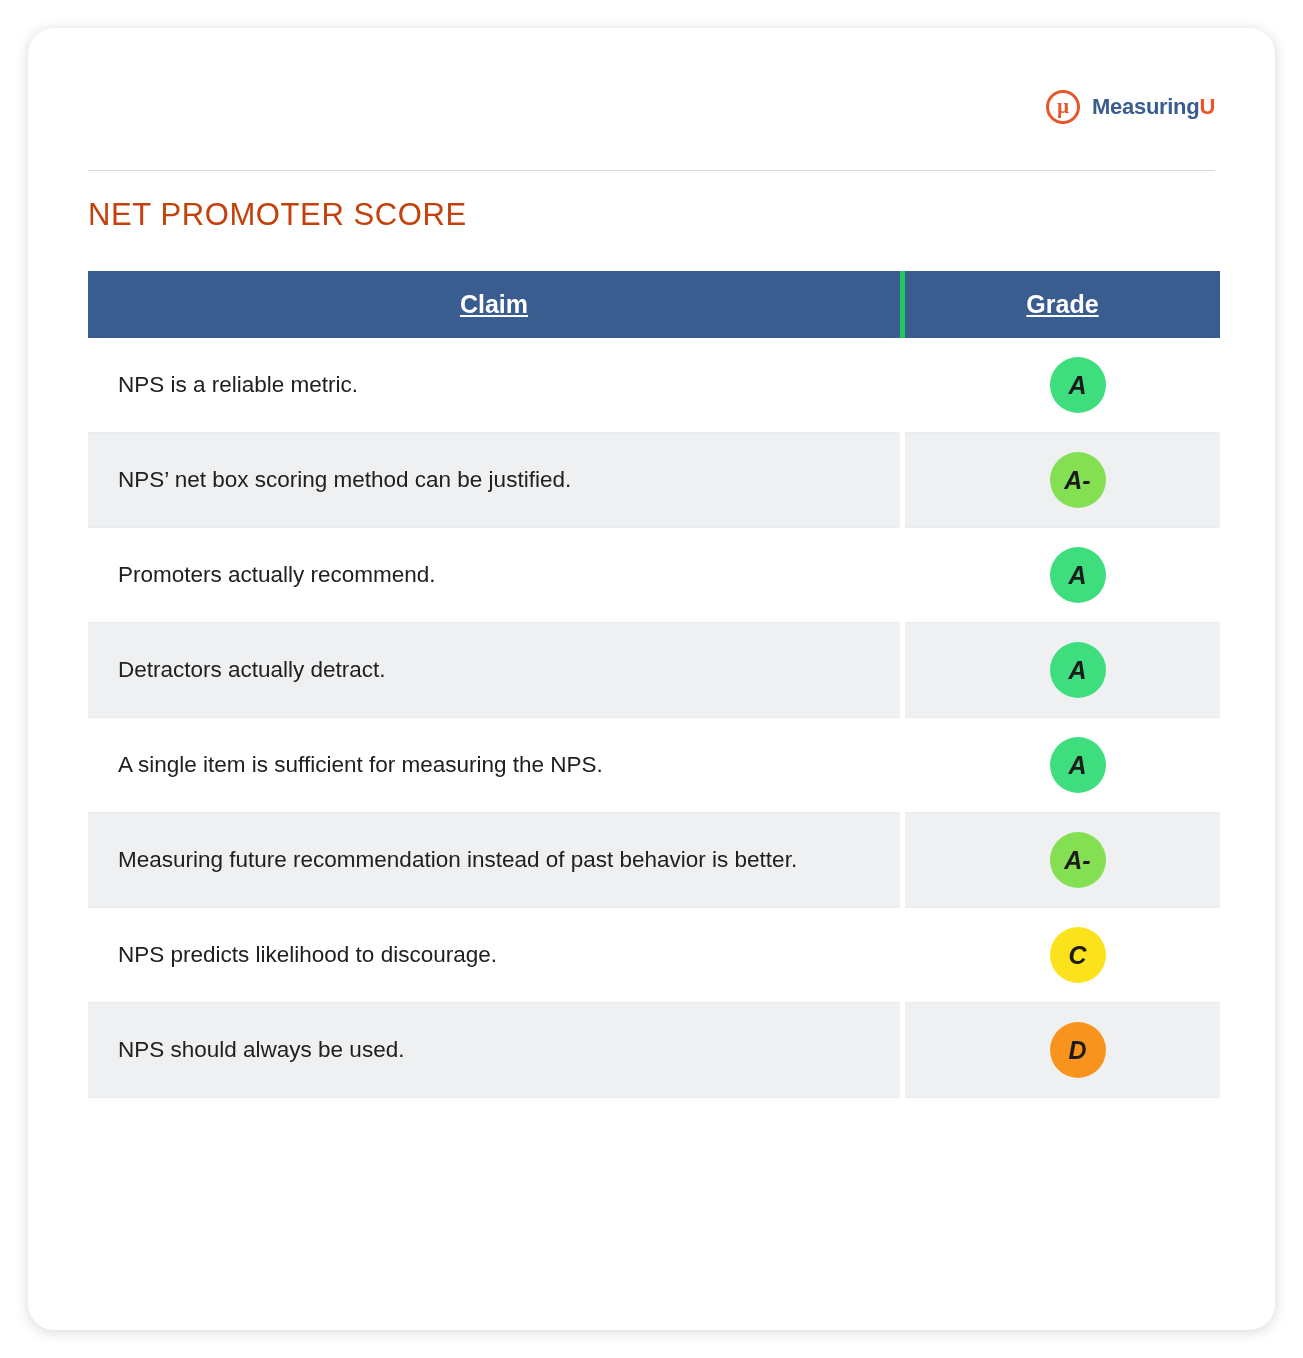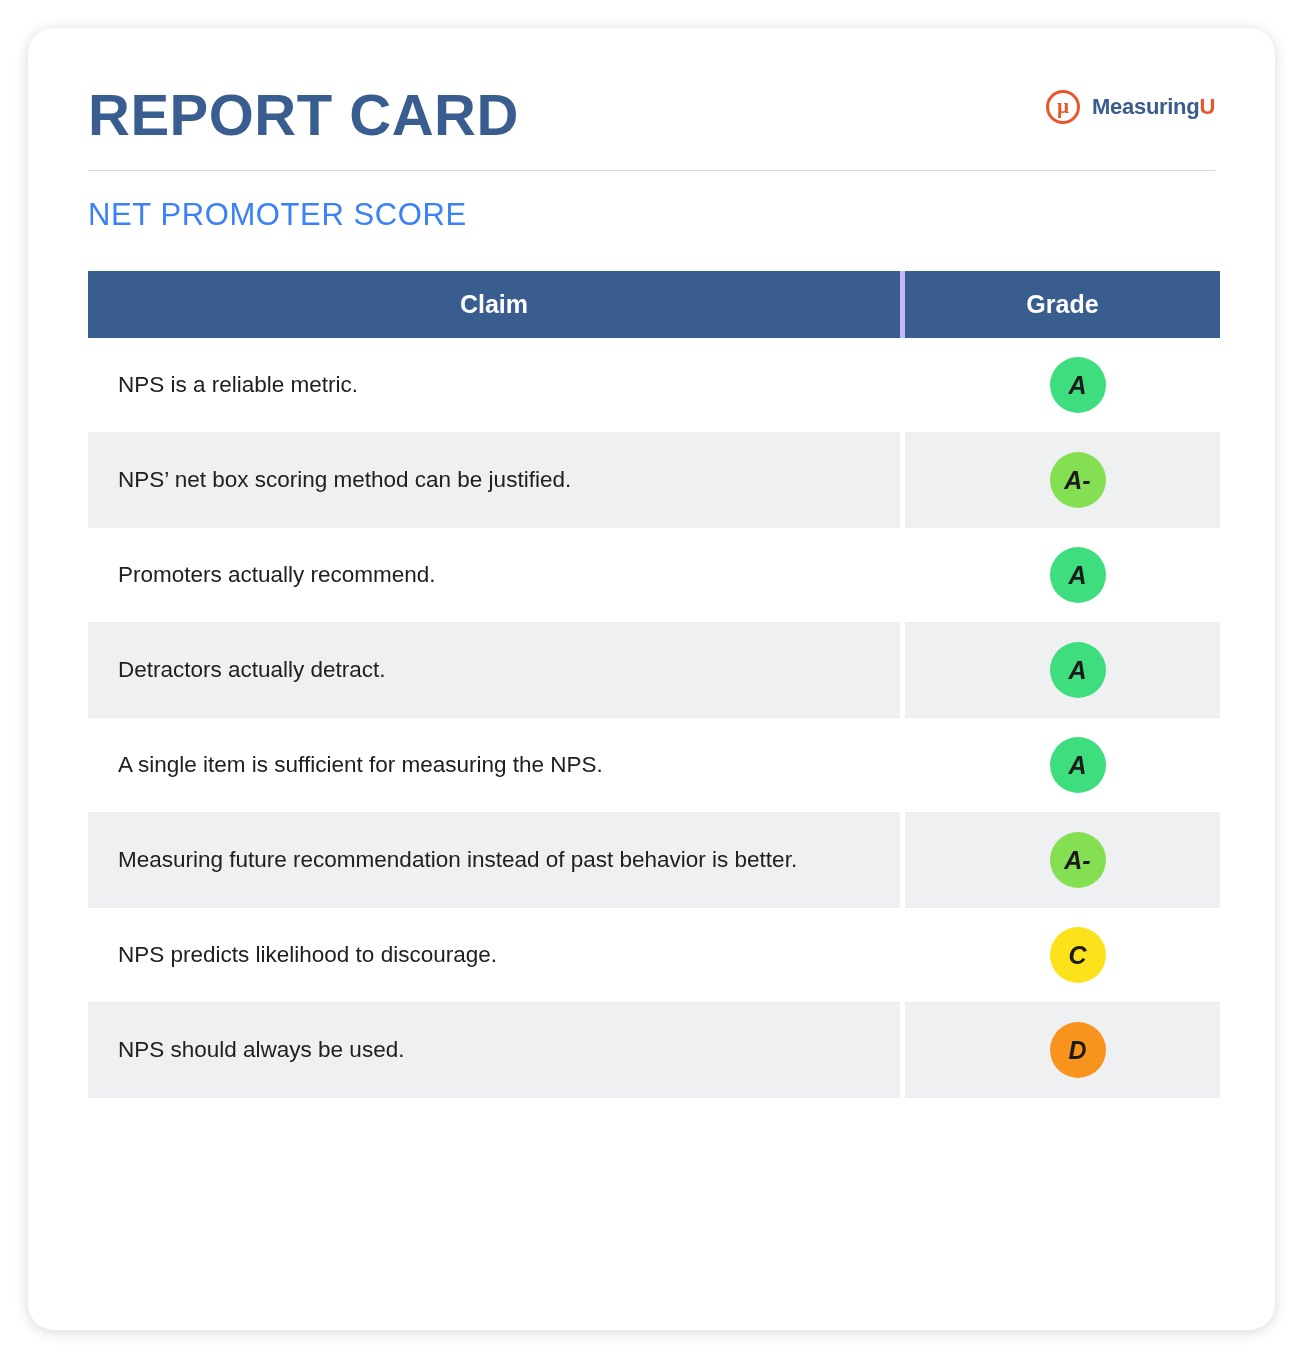--- a/index.html
+++ b/index.html
@@ -72,39 +72,40 @@
   }
   .brand-text .u { color: #e8562a; }
   .divider {
     margin: 30px 60px 0 60px;
     border-top: 1px solid #d6d9de;
   }
   .subtitle {
     margin: 26px 0 0 60px;
     font-size: 31px;
     letter-spacing: 0.6px;
-    color: #3b82f6;
+    color: #c2410c;
     font-weight: normal;
   }
   table.grades {
     margin: 38px 60px 0 60px;
     border-collapse: collapse;
     width: calc(100% - 120px);
     table-layout: fixed;
   }
   table.grades thead th {
     background: #3a5d8f;
     color: #ffffff;
     font-size: 25px;
     font-weight: bold;
     padding: 19px 0;
     text-align: center;
+    text-decoration: underline;
   }
   th.col-claim { width: 812px; }
-  th.col-grade { width: 315px; border-left: 5px solid #c4b5fd; }
+  th.col-grade { width: 315px; border-left: 5px solid #22c55e; }
   table.grades tbody td {
     font-size: 22.5px;
     color: #202020;
     padding: 19px 0 19px 30px;
     line-height: 1.36;
     vertical-align: middle;
     border-bottom: 1px solid #e9ebee;
   }
   table.grades tbody tr:nth-child(even) td { background: #eff0f1; }
   table.grades tbody tr:nth-child(odd) td { background: #ffffff; }
@@ -126,21 +127,20 @@
     color: #1b1b1b;
     font-family: "Liberation Sans", sans-serif;
   }
 </style>
 </head>
 <body>
 
 <div class="card">
 
   <div class="header">
-    <h1 class="report-title">REPORT CARD</h1>
     <div class="brand">
       <div class="brand-mark">
         <span>µ</span>
       </div>
       <div class="brand-text"><span>Measuring</span><span class="u">U</span></div>
     </div>
   </div>
 
   <div class="divider"></div>
 

